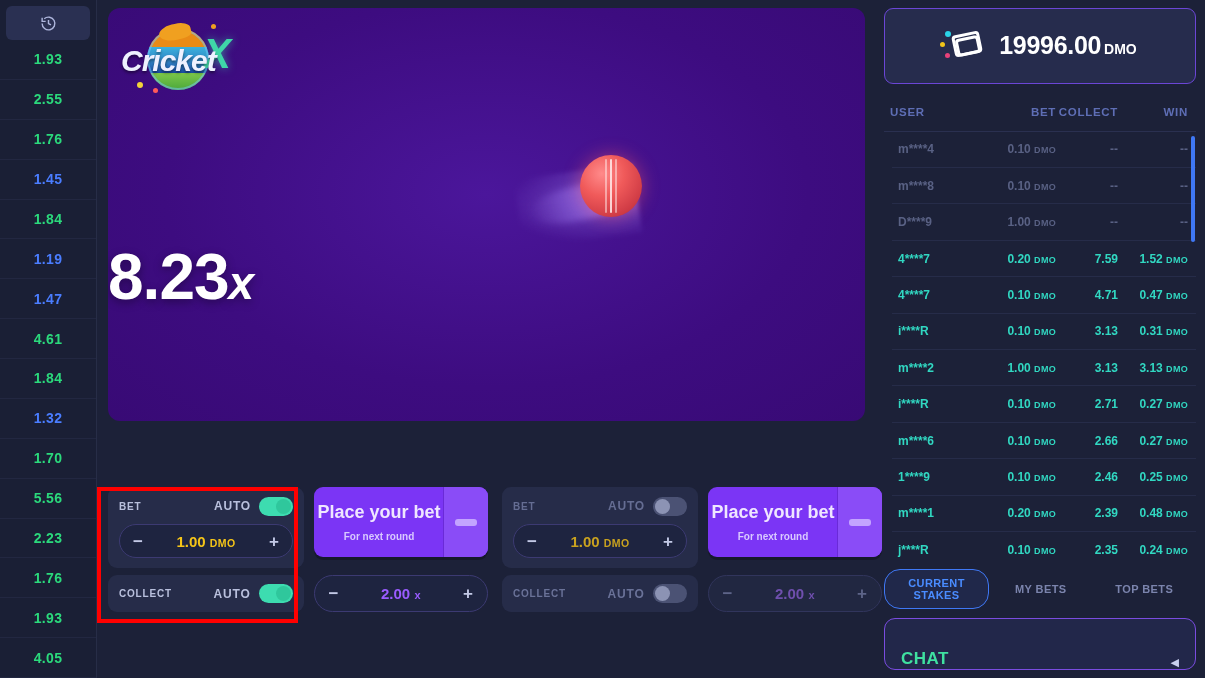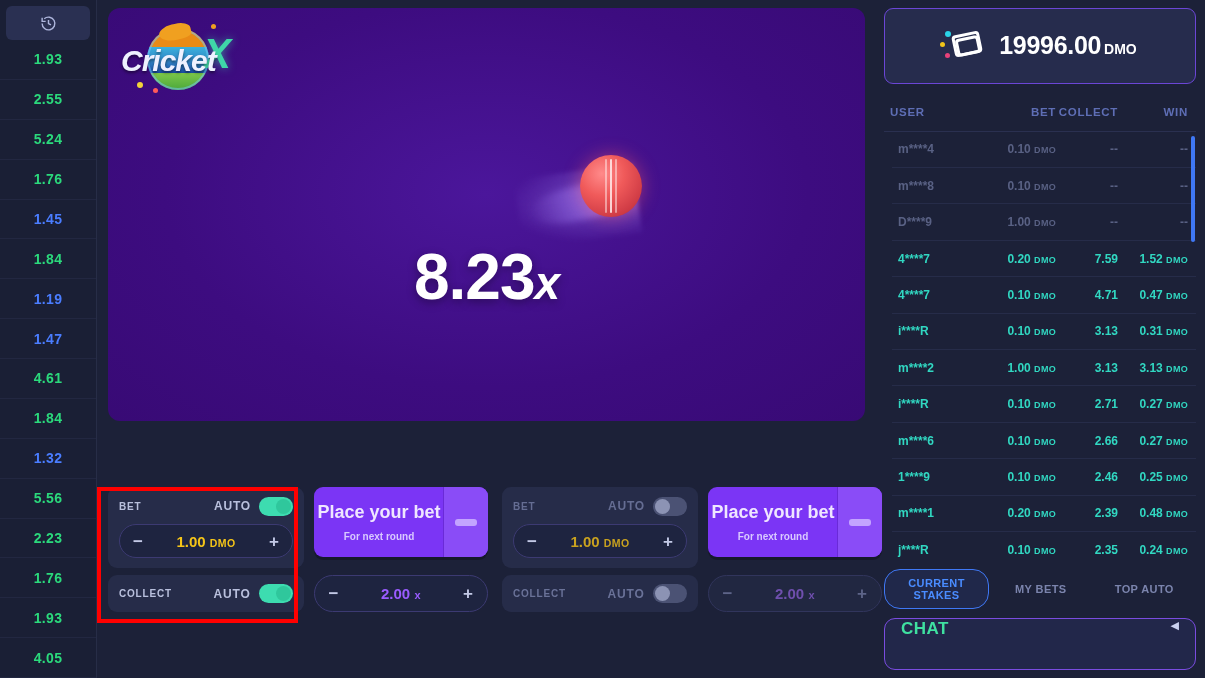--- a/index.html
+++ b/index.html
@@ -114,21 +114,21 @@
     position: absolute; left: 50%; top: 4px;
     width: 2px; height: 54px; margin-left: -1px;
     background: rgba(255,235,235,.85);
     border-radius: 2px;
   }
   .ball .seam.s2 { left: 42%; opacity: .6; }
   .ball .seam.s3 { left: 58%; opacity: .6; }
 
   .multiplier {
     position: absolute; left: 0; right: 0; top: 232px;
-    text-align: center;
+    text-align: left;
     font-size: 64px; font-weight: bold;
     color: #ffffff;
     letter-spacing: -1px;
     text-shadow: 0 3px 10px rgba(0,0,0,.35);
   }
   .multiplier .x { font-size: 46px; font-style: italic; }
 
   
   .bet-area {
     position: absolute; left: 0; right: 0; top: 487px;
@@ -306,21 +306,21 @@
     border: 1.5px solid #3f78f5;
     border-radius: 16px;
     background: #20284a;
     flex: 0 0 105px;
   }
   .chat {
     height: 52px; margin-top: 9px;
     background: #22274a;
     border: 1px solid #7a4ce0;
     border-radius: 11px;
-    display: flex; align-items: flex-start; justify-content: space-between;
+    display: flex; align-items: flex-end; justify-content: space-between;
     padding: 0 16px;
   }
   .chat .lbl { font-size: 17px; font-weight: bold; color: #3fe0a0; letter-spacing: .5px; }
   .chat .arrow { color: #c9d0ef; font-size: 11px; }
 </style>
 </head>
 <body>
 
 <div class="app">
 
@@ -328,29 +328,29 @@
     <div class="history-head">
       <svg viewBox="0 0 24 24" fill="none" stroke="#aeb6dd" stroke-width="2">
         <path d="M3 12a9 9 0 1 0 3-6.7"></path>
           <polyline points="3 4 3 9 8 9"></polyline>
           <polyline points="12 7 12 12 15.5 14"></polyline>
       </svg>
     </div>
     <div class="history-list" id="history-list">
         <div class="hist-item green">1.93</div>
         <div class="hist-item green">2.55</div>
-        <div class="hist-item green">5.24</div>
         <div class="hist-item green">1.76</div>
         <div class="hist-item blue">1.45</div>
         <div class="hist-item green">1.84</div>
         <div class="hist-item blue">1.19</div>
         <div class="hist-item blue">1.47</div>
         <div class="hist-item green">4.61</div>
         <div class="hist-item green">1.84</div>
         <div class="hist-item blue">1.32</div>
+        <div class="hist-item green">1.70</div>
         <div class="hist-item green">5.56</div>
         <div class="hist-item green">2.23</div>
         <div class="hist-item green">1.76</div>
         <div class="hist-item green">1.93</div>
         <div class="hist-item green">4.05</div>
       </div>
   </div>
 
   <div class="center">
     <div class="game-stage">
@@ -570,21 +570,21 @@
     <div class="c-col">2.35</div>
     <div class="c-win">0.24 <span class="cur">DMO</span></div>
           </div>
         </div>
       <div class="scrollbar"></div>
     </div>
 
     <div class="tabs" id="tabs">
         <div class="tab active">CURRENT STAKES</div>
         <div class="tab">MY BETS</div>
-        <div class="tab">TOP AUTO</div>
+        <div class="tab">TOP BETS</div>
       </div>
 
     <div class="chat">
       <span class="lbl">CHAT</span>
       <span class="arrow">◀</span>
     </div>
   </div>
 </div>
 
 </body></html>

